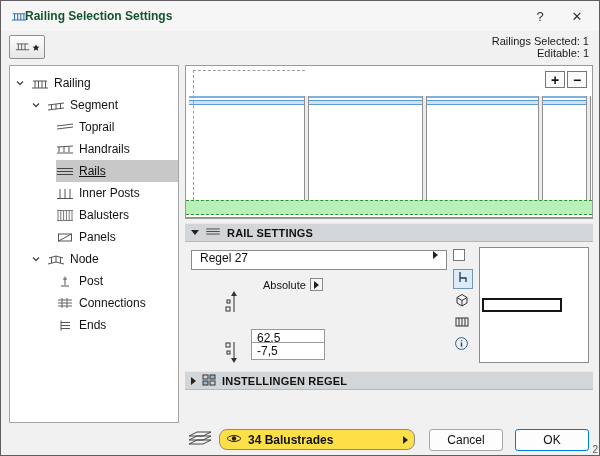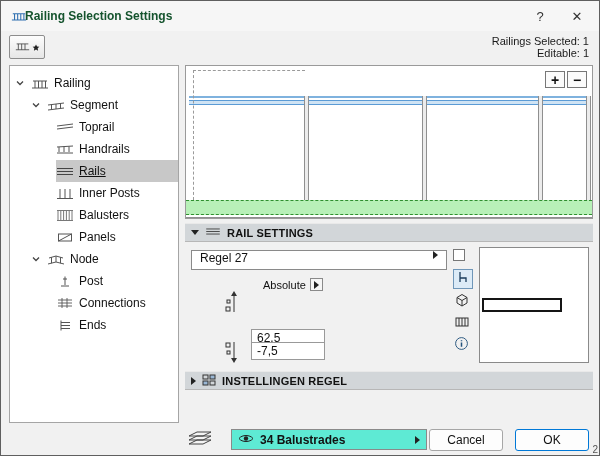--- a/index.html
+++ b/index.html
@@ -63,23 +63,23 @@
                color:#111; padding:0 5px; }
   .mode-btn { position:absolute; left:452px; display:flex; align-items:center;
               justify-content:center; cursor:pointer; }
   .profile-box { position:absolute; left:478px; top:246px; width:110px; height:116px;
                  background:#fff; border:1px solid #8a8a8a; }
   .profile-rect { position:absolute; left:2px; top:50px; width:80px; height:14px;
                   border:2px solid #151515; background:#fff; }
 
   
   .layer-dd { position:absolute; left:218px; top:428px; width:196px; height:21px;
-              background:#5eead4; border:1px solid #8a8a8a; border-radius:0; display:flex;
+              background:#fde047; border:1px solid #8a8a8a; border-radius:8px; display:flex;
               align-items:center; gap:6px; padding:0 6px; font-size:12px; font-weight:bold;
-              color:#111; cursor:pointer;margin-left:12px; }
+              color:#111; cursor:pointer; }
   .layer-dd .tri-right { margin-left:auto; }
   .btn { position:absolute; top:428px; width:74px; height:22px; border-radius:3px;
          display:flex; align-items:center; justify-content:center; font-size:12px;
          color:#111; cursor:pointer; background:#fdfdfd; }
   .btn-cancel { left:428px; border:1px solid #a6a6a6; }
   .btn-ok { left:514px; border:1px solid #0078d7; }
 
   .artifact { position:absolute; right:1px; bottom:0; font-size:10px; color:#555; }
 </style>
 </head>

